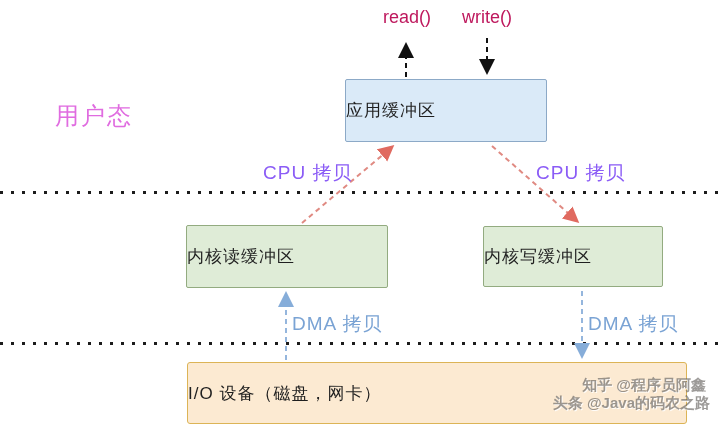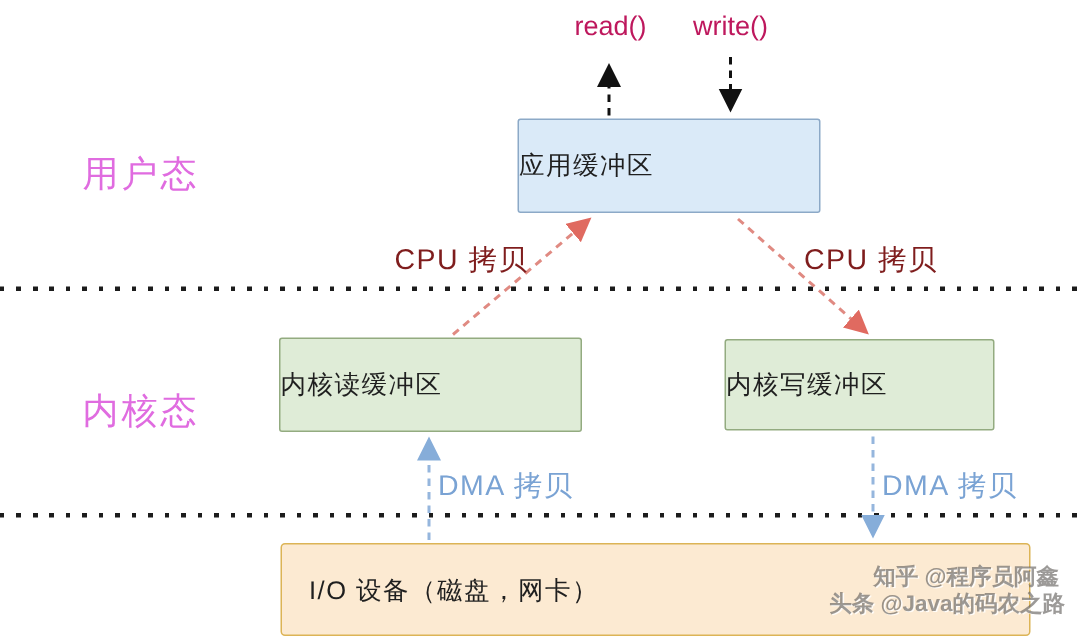--- a/index.html
+++ b/index.html
@@ -8,35 +8,35 @@
     font-family:"Liberation Sans","DejaVu Sans",sans-serif;
   }
   .box{
     position:absolute;display:flex;align-items:center;justify-content:flex-start;
     font-size:17px;font-weight:500;color:#1f1f1f;box-sizing:border-box;border-radius:2px;
     z-index:1;letter-spacing:1px;
   }
   .box-app{left:345px;top:79px;width:202px;height:63px;background:#daeaf8;border:1.5px solid #8ca9c7;}
   .box-kread{left:186px;top:225px;width:202px;height:63px;background:#dfecd7;border:1.5px solid #93ab80;}
   .box-kwrite{left:483px;top:226px;width:180px;height:61px;background:#dfecd7;border:1.5px solid #93ab80;}
-  .box-hw{left:187px;top:362px;width:500px;height:62px;background:#fcead2;border:1.5px solid #dcb456;border-radius:3px;padding-left:18px;}
+  .box-hw{left:187px;top:362px;width:500px;height:62px;background:#fcead2;border:1.5px solid #dcb456;border-radius:3px;}
   .dotline{
     position:absolute;left:0;width:720px;height:3px;z-index:0;
     background-image:repeating-linear-gradient(to right,#1c1c1c 0 3px,transparent 3px 11px);
   }
   .dotline-1{top:191px;}
   .dotline-2{top:342px;}
   .layer-label{
     position:absolute;font-size:24px;font-weight:400;color:#e06ce0;z-index:3;letter-spacing:2px;
   }
   .lbl-user{left:55px;top:100px;}
   .lbl-kernel{left:55px;top:258px;}
   .lbl-hw{left:75px;top:382px;margin-top:44px;}
   .copy-label{position:absolute;font-size:19px;font-weight:500;z-index:3;letter-spacing:1px;}
-  .cpu{color:#7f1d1d;}
+  .cpu{color:#8b5cf6;}
   .dma{color:#7aa3d4;}
   .cpu-left{left:263px;top:160px;}
   .cpu-right{left:536px;top:160px;}
   .dma-left{left:292px;top:311px;}
   .dma-right{left:588px;top:311px;}
   .syscall{position:absolute;font-size:18px;color:#be185d;z-index:3;}
   .syscall-read{left:383px;top:7px;}
   .syscall-write{left:462px;top:7px;}
   #arrows{position:absolute;left:0;top:0;z-index:2;pointer-events:none;}
   .watermark{
@@ -52,21 +52,20 @@
 
 <div id="canvas">
 
   <div class="dotline dotline-1"></div>
   <div class="dotline dotline-2"></div>
 
   <div class="syscall syscall-read">read()</div>
   <div class="syscall syscall-write">write()</div>
 
   <div class="layer-label lbl-user">用户态</div>
-  <div class="layer-label lbl-kernel">内核态</div>
   <div class="layer-label lbl-hw">硬件</div>
 
   <div class="box box-app">
     <span>应用缓冲区</span>
   </div>
   <div class="box box-kread">
     <span>内核读缓冲区</span>
   </div>
   <div class="box box-kwrite">
     <span>内核写缓冲区</span>

